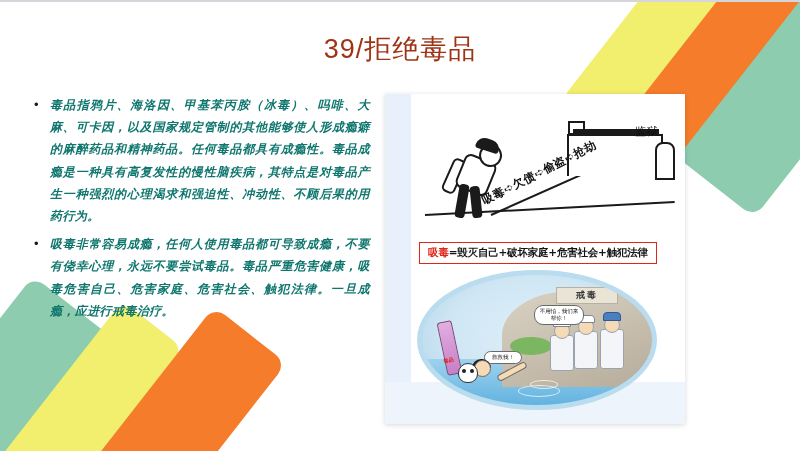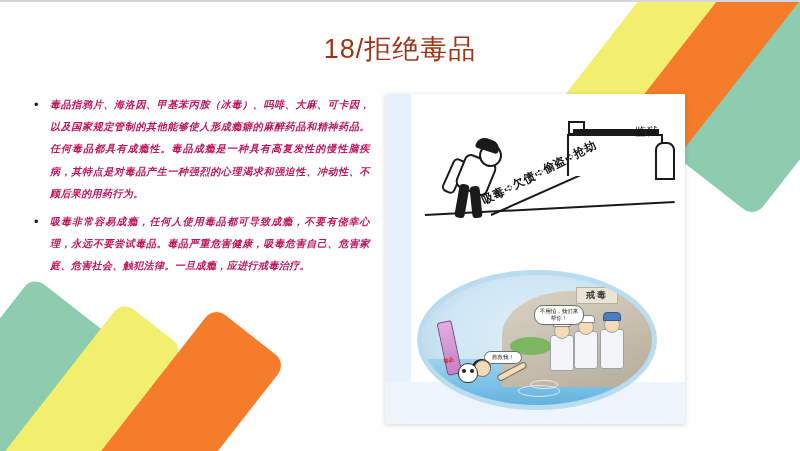--- a/index.html
+++ b/index.html
@@ -98,23 +98,23 @@
     flex: 0 0 16px;
     color: #1a1a1a;
     font-size: 13px;
     line-height: 22px;
     text-align: left;
     padding-left: 4px;
   }
   .bullet-body {
     flex: 1 1 auto;
     font-family: "DejaVu Serif", "Liberation Serif", serif;
-    font-size: 10px;
+    font-size: 12px;
     line-height: 22.2px;
-    color: #be185d;
+    color: #0f766e;
     text-align: justify;
     letter-spacing: 0.4px;
     font-style: italic;
     font-weight: 600;
   }
 
   
   #picture-panel {
     position: absolute;
     left: 385px;
@@ -208,21 +208,21 @@
   }
   .rehab-sign {
     position: absolute;
     right: 34px;
     top: 12px;
     font-size: 9px;
     font-weight: bold;
     color: #3a3a3a;
     background: #e9e4d6;
     border: 1px solid #b9b0a0;
-    padding: 1px 9px;
+    padding: 1px 19px;
     letter-spacing: 2px;
     font-family: "DejaVu Sans", sans-serif;
   }
   .bubble {
     position: absolute;
     background: #ffffff;
     border: 1px solid #6a6a6a;
     border-radius: 9px;
     font-size: 5.5px;
     line-height: 7px;
@@ -430,21 +430,21 @@
 <div id="slide">
 
   <div class="ribbon tr-green"></div>
   <div class="ribbon tr-orange"></div>
   <div class="ribbon tr-yellow"></div>
 
   <div class="ribbon bl-green"></div>
   <div class="ribbon bl-yellow"></div>
   <div class="ribbon bl-orange"></div>
 
-  <div id="title">18/拒绝毒品</div>
+  <div id="title">39/拒绝毒品</div>
 
   <div id="body-text">
 
     <div class="bullet-row">
       <div class="bullet-dot">•</div>
       <div class="bullet-body">毒品指鸦片、海洛因、甲基苯丙胺（冰毒）、吗啡、大麻、可卡因，以及国家规定管制的其他能够使人形成瘾癖的麻醉药品和精神药品。任何毒品都具有成瘾性。毒品成瘾是一种具有高复发性的慢性脑疾病，其特点是对毒品产生一种强烈的心理渴求和强迫性、冲动性、不顾后果的用药行为。</div>
     </div>
 
     <div class="bullet-row">
       <div class="bullet-dot">•</div>
@@ -470,20 +470,23 @@
 
       <div class="prison-tower"></div>
       <div class="prison-roof"></div>
       <div class="prison-wall"></div>
       <div class="prison-gate"></div>
 
       <div class="prison-label">监狱</div>
       <div class="slope-text">吸毒➪欠债➪偷盗➪抢劫</div>
     </div>
 
+    <div id="equation-box">
+      <div id="equation-text"><span class="hl">吸毒</span><span>=毁灭自己+破坏家庭+危害社会+触犯法律</span></div>
+    </div>
 
     <div id="cartoon-oval">
       <div class="water"></div>
       <div class="cliff"></div>
       <div class="grass"></div>
 
       <div class="rehab-sign">戒毒</div>
 
       <div class="doc" style="left:128px; top:60px; width:22px; height:34px;"></div>
       <div class="doc-head" style="left:132px; top:48px; width:14px; height:14px;"></div>

